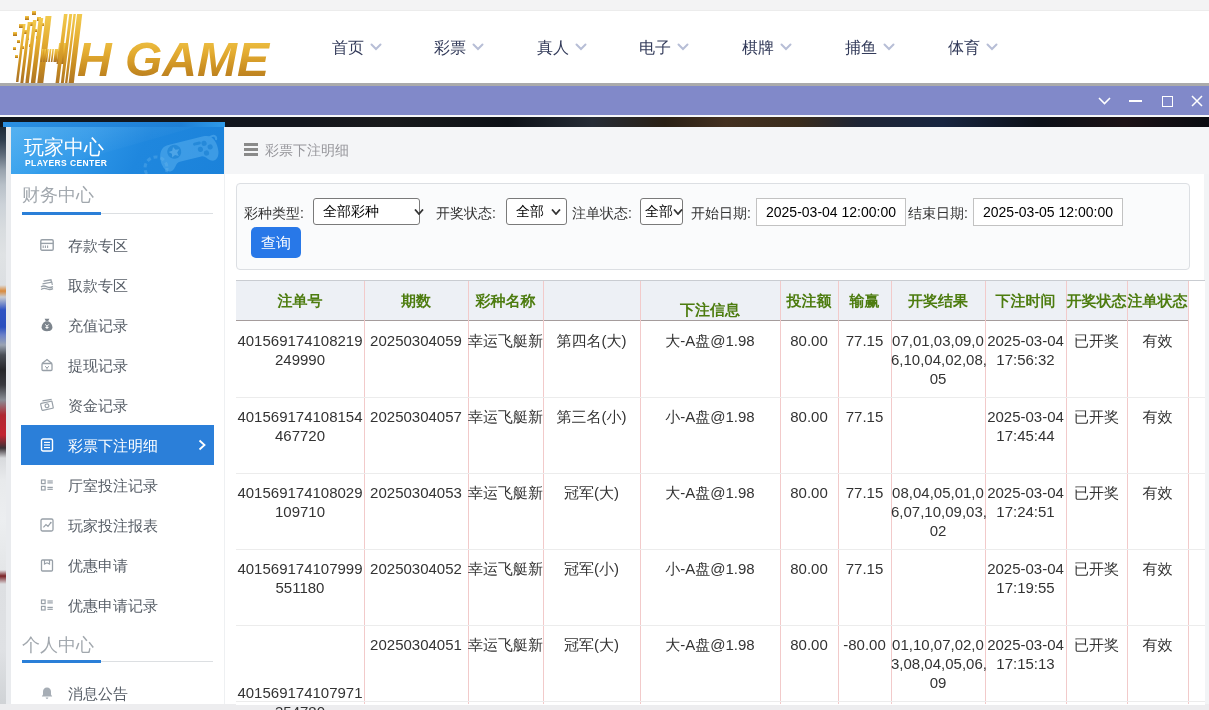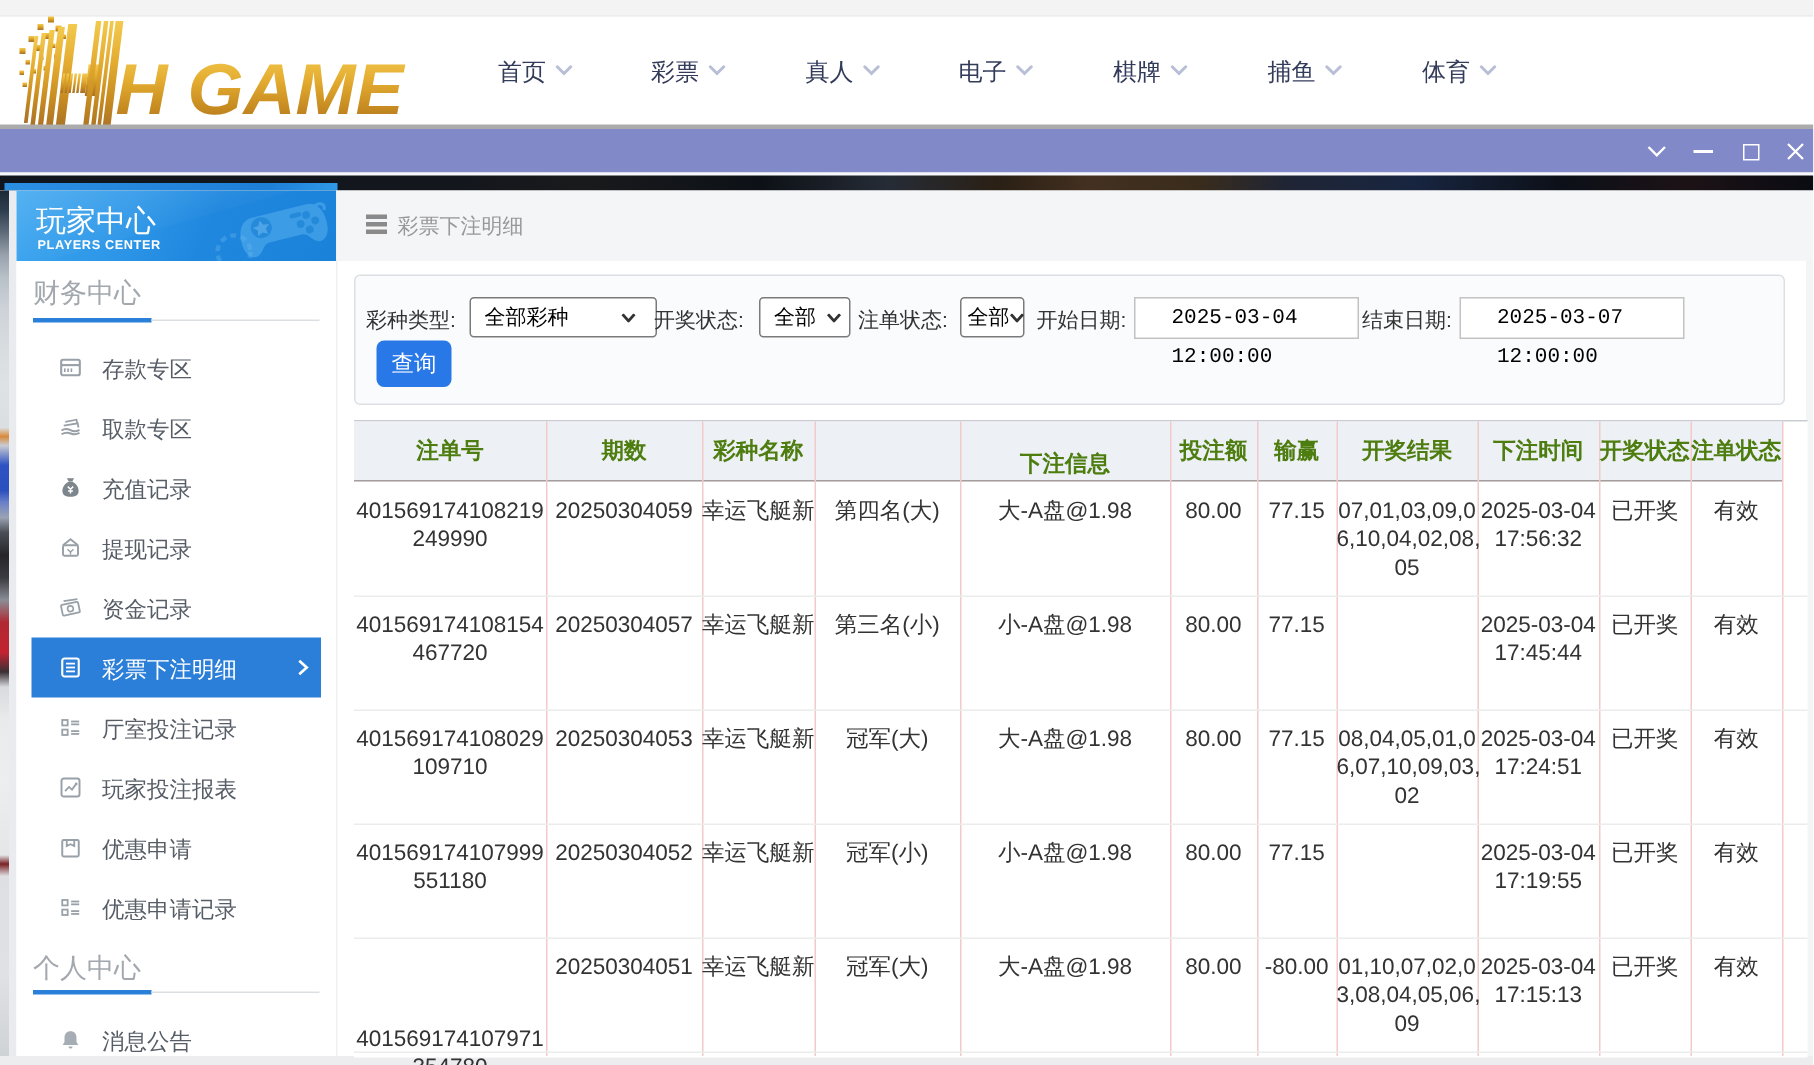--- a/index.html
+++ b/index.html
@@ -8,21 +8,21 @@
 .cell{position:absolute;text-align:center;font-size:15px;color:#333;line-height:19px;word-break:break-all;}
 .cell.nw{word-break:normal;white-space:nowrap;}
 .hcell{position:absolute;text-align:center;font-size:15px;color:#4d7c0f;font-weight:bold;line-height:40px;height:40px;}
 .vline{position:absolute;width:1px;background:#f2caca;}
 .rline{position:absolute;height:1px;background:#ececec;}
 .mi{position:absolute;left:68px;font-size:15px;color:#565d66;}
 .micon{position:absolute;left:40px;width:14px;height:14px;}
 .navtxt{position:absolute;font-size:16px;color:#333b5a;top:38px;}
 .lbl{position:absolute;font-size:14px;color:#333;top:205px;}
 .sel{position:absolute;top:198px;height:27px;box-sizing:border-box;border:1px solid #7a7a7a;border-radius:3px;background:#fff;font-size:14px;color:#000;line-height:25px;padding-left:9px;}
-.inp{position:absolute;top:198px;height:28px;box-sizing:border-box;border:1px solid #c2c2c2;background:#fff;font-size:14px;color:#000;line-height:26px;padding-left:24px;font-family:Liberation Mono, monospace;}
+.inp{position:absolute;top:198px;height:28px;box-sizing:border-box;border:1px solid #c2c2c2;background:#fff;font-size:14px;color:#000;line-height:26px;padding-left:9px;}
 .selarr{position:absolute;top:209px;width:10px;height:6px;}
 </style>
 </head>
 <body>
 <div id="app">
 
   <div class="abs" style="left:0;top:0;width:1209px;height:10px;background:#f3f3f4;border-bottom:1px solid #ececec;"></div>
 
   <svg class="abs" style="left:0;top:8px;" width="290" height="76" viewBox="0 0 290 76">
     <defs>
@@ -258,38 +258,38 @@
     <div style="position:absolute;top:11px;width:14px;height:2.5px;background:#8a8a8a;"></div>
   </div>
   <div class="abs" style="left:265px;top:142px;font-size:14px;color:#97979c;">彩票下注明细</div>
 
   <div class="abs" style="left:1204px;top:174px;width:5px;height:530px;background:#f2f4f6;"></div>
 
   <div class="abs" style="left:0;top:704px;width:1209px;height:6px;background:#ededef;"></div>
 
   <div class="abs" style="left:236px;top:183px;width:954px;height:87px;box-sizing:border-box;background:#fafbfc;border:1px solid #dcdfe3;border-radius:4px;"></div>
   <div class="lbl" style="left:244px;">彩种类型:</div>
-  <div class="sel" style="left:313px;width:125px;">全部彩种</div>
+  <div class="sel" style="left:313px;width:107px;">全部彩种</div>
   <svg class="selarr" style="left:414px;">
       <path d="M1 0.5 L5 5 L9 0.5" stroke="#333" stroke-width="1.8" fill="none"></path>
     </svg>
   <div class="lbl" style="left:436px;">开奖状态:</div>
   <div class="sel" style="left:506px;width:61px;">全部</div>
   <svg class="selarr" style="left:551px;">
       <path d="M1 0.5 L5 5 L9 0.5" stroke="#333" stroke-width="1.8" fill="none"></path>
     </svg>
   <div class="lbl" style="left:572px;">注单状态:</div>
   <div class="sel" style="left:640px;width:43px;padding-left:4px;">全部</div>
   <svg class="selarr" style="left:673px;">
       <path d="M1 0.5 L5 5 L9 0.5" stroke="#333" stroke-width="1.8" fill="none"></path>
     </svg>
   <div class="lbl" style="left:691px;">开始日期:</div>
   <div class="inp" style="left:756px;width:150px;">2025-03-04 12:00:00</div>
   <div class="lbl" style="left:908px;">结束日期:</div>
-  <div class="inp" style="left:973px;width:150px;">2025-03-07 12:00:00</div>
+  <div class="inp" style="left:973px;width:150px;">2025-03-05 12:00:00</div>
   <div class="abs" style="left:251px;top:227px;width:50px;height:31px;background:#2878e8;border-radius:5px;color:#fff;font-size:15px;text-align:center;line-height:31px;">查询</div>
 
   <div class="abs" style="left:236px;top:280px;width:969px;height:424px;background:#fff;border-top:1px solid #c9ccd1;"></div>
   <div class="abs" style="left:236px;top:281px;width:952px;height:40px;background:#edf0f5;"></div>
   <div class="abs" style="left:236px;top:320px;width:952px;height:1px;background:#a59c9c;"></div>
 
   <div class="vline" style="left:364px;top:281px;height:423px;"></div>
   <div class="vline" style="left:468px;top:281px;height:423px;"></div>
   <div class="vline" style="left:543px;top:281px;height:423px;"></div>
   <div class="vline" style="left:640px;top:281px;height:423px;"></div>

